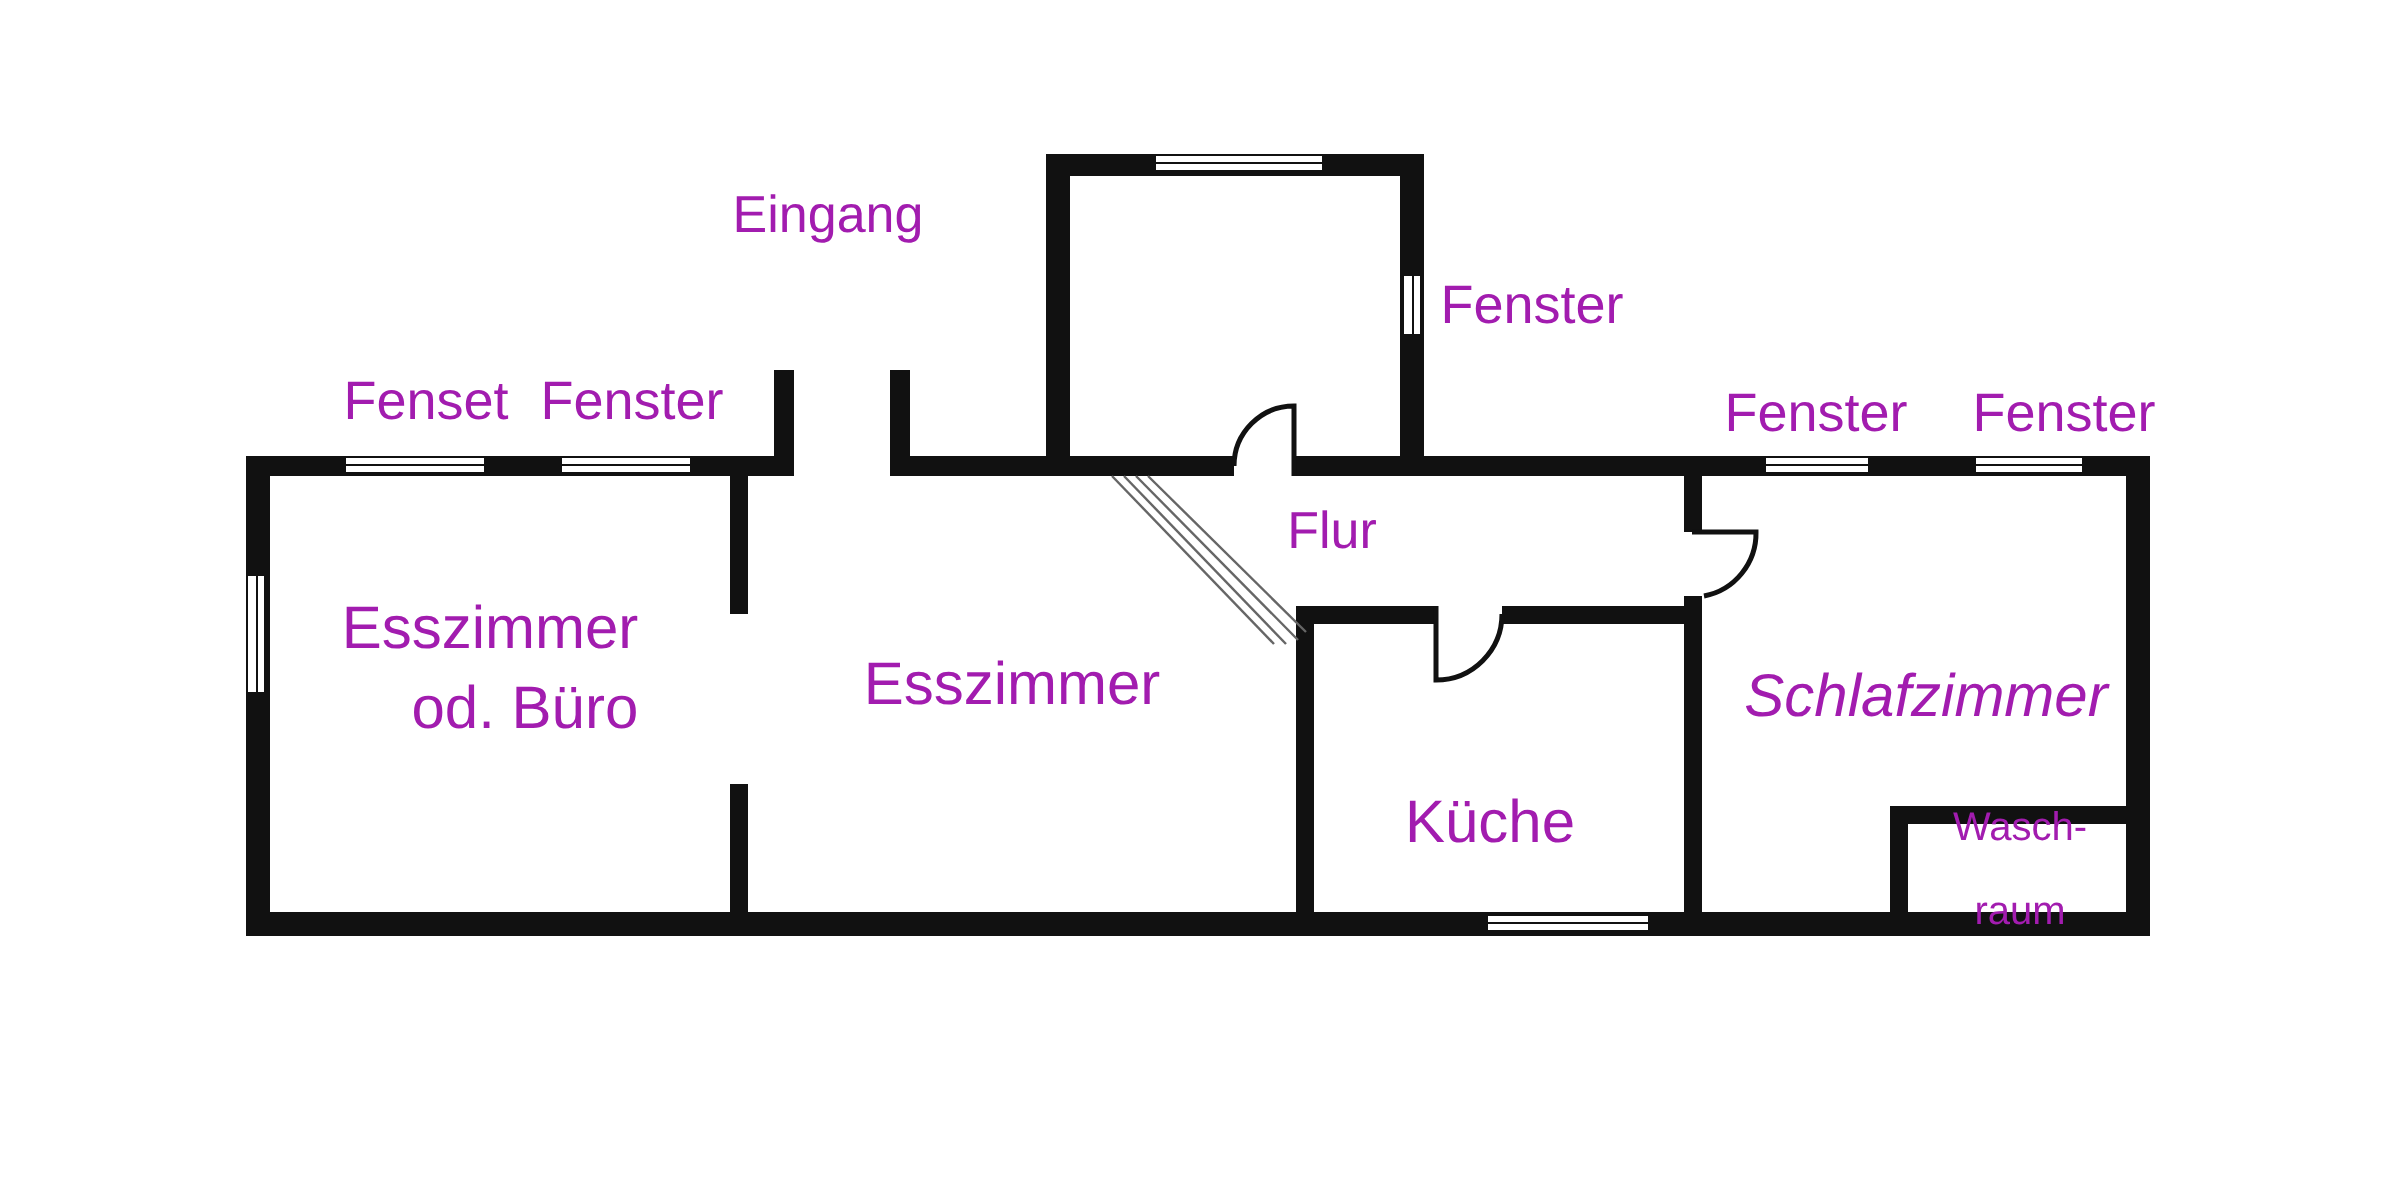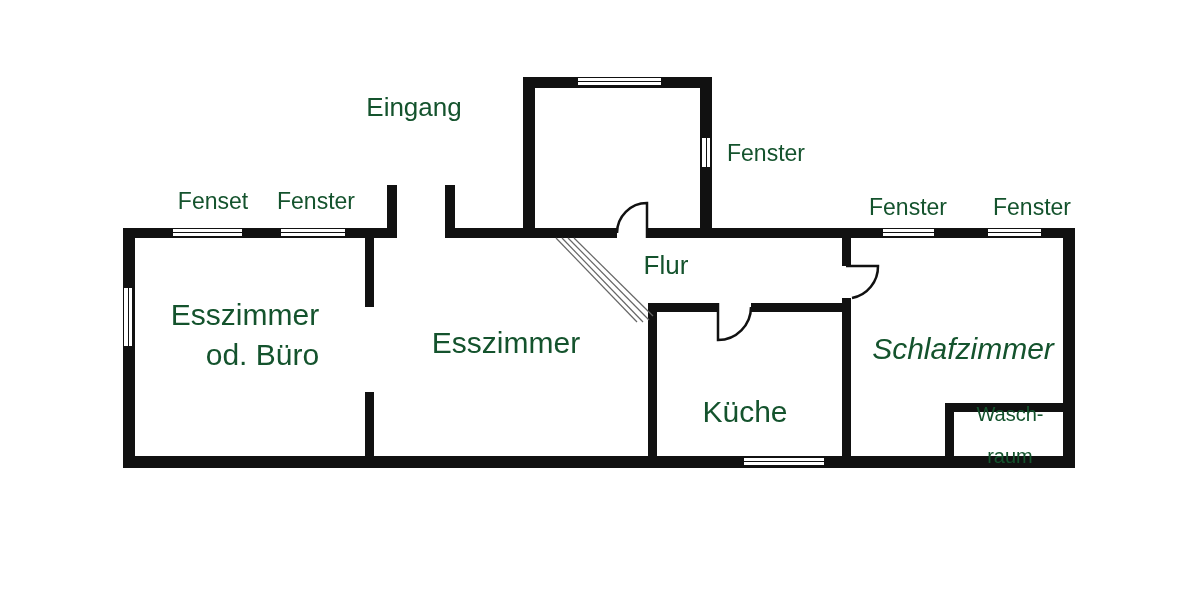--- a/index.html
+++ b/index.html
@@ -1,27 +1,27 @@
 <!DOCTYPE html>
 <html><head>
 <meta charset="utf-8">
 <style>
   html,body{margin:0;padding:0;background:#ffffff;}
   #canvas{
     position:relative;width:1200px;height:600px;background:#ffffff;overflow:hidden;
-    font-family:"Liberation Sans", sans-serif;color:#14532d;
+    font-family:"Liberation Sans", sans-serif;color:#a21caf;
   }
   .wall{position:absolute;background:#111111;}
   .window-h,.window-v{position:absolute;background:#ffffff;border:1.5px solid #111111;box-sizing:border-box;}
   .window-h::after{content:"";position:absolute;left:0;right:0;top:50%;height:1px;margin-top:-0.5px;background:#111111;}
   .window-v::after{content:"";position:absolute;top:0;bottom:0;left:50%;width:1px;margin-left:-0.5px;background:#111111;}
   .label{position:absolute;transform:translate(-50%,-50%);white-space:nowrap;text-align:center;line-height:1.15;}
   .lbl-room{font-size:30px;}
   .lbl-room-sm{font-size:26px;}
-  .lbl-window{font-size:23px;}
+  .lbl-window{font-size:27px;}
   .lbl-small{font-size:20px;line-height:22px;}
   svg.overlay{position:absolute;left:0;top:0;pointer-events:none;}
 </style>
 </head>
 <body>
 
 <div id="canvas">
 
   <div class="wall" style="left:123px;top:228px;width:12px;height:240px;"></div>
   <div class="wall" style="left:123px;top:456px;width:952px;height:12px;"></div>

